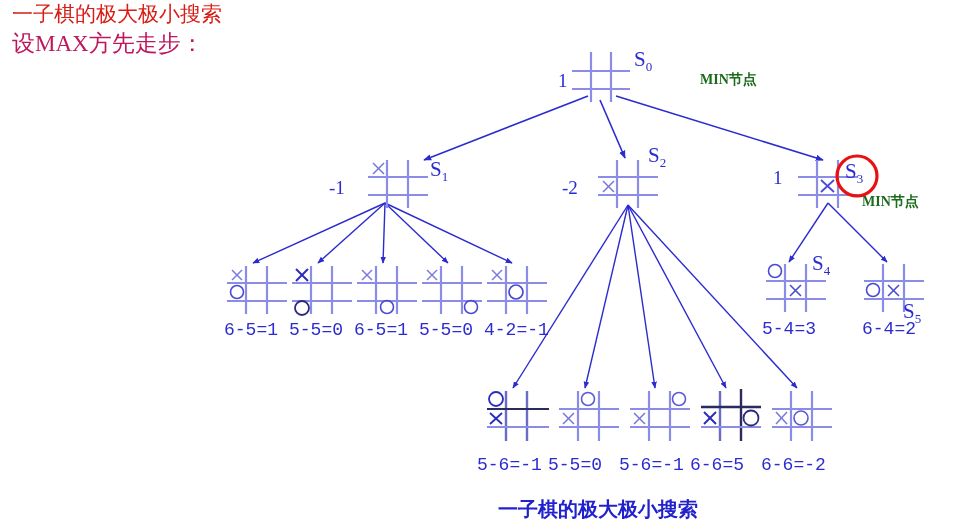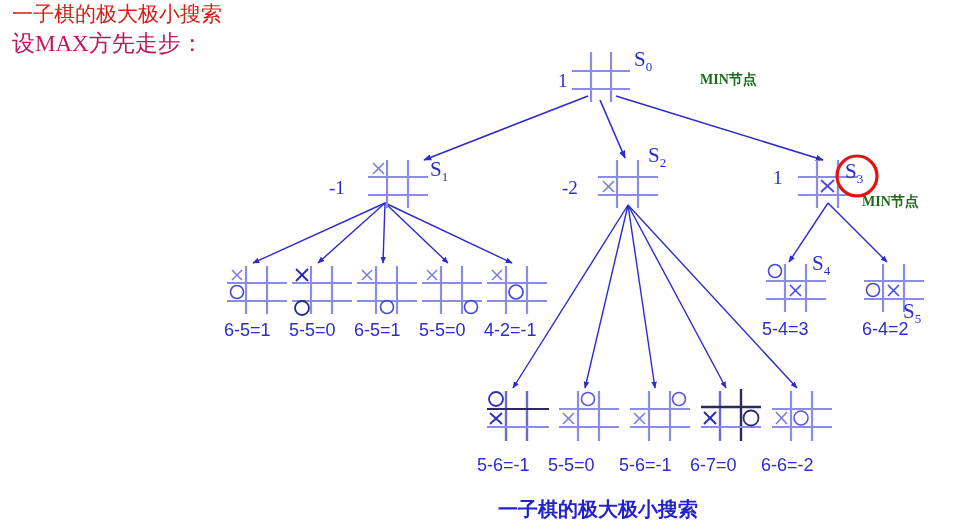--- a/index.html
+++ b/index.html
@@ -40,21 +40,21 @@
     font-size:21px;
   }
   .node-tag sub{font-size:13px;}
   .val-lab{
     color:#2b2bd0;
     font-family:"Liberation Serif", serif;
     font-size:19px;
   }
   .score-lab{
     color:#2b2bd0;
-    font-family:Liberation Sans, sans-serif;
+    font-family:Liberation Mono, monospace;
     font-size:18px;
   }
   .green-lab{
     color:#1a6b1a;
     font-family:"Liberation Serif", serif;
     font-weight:bold;
     font-size:14px;
   }
 </style>
 </head>
@@ -361,16 +361,16 @@
   <div class="txt score-lab" style="left:354px;top:321px;">6-5=1</div>
   <div class="txt score-lab" style="left:419px;top:321px;">5-5=0</div>
   <div class="txt score-lab" style="left:484px;top:321px;">4-2=-1</div>
 
   <div class="txt score-lab" style="left:762px;top:320px;">5-4=3</div>
   <div class="txt score-lab" style="left:862px;top:320px;">6-4=2</div>
 
   <div class="txt score-lab" style="left:477px;top:456px;">5-6=-1</div>
   <div class="txt score-lab" style="left:548px;top:456px;">5-5=0</div>
   <div class="txt score-lab" style="left:619px;top:456px;">5-6=-1</div>
-  <div class="txt score-lab" style="left:690px;top:456px;">6-7=0</div>
+  <div class="txt score-lab" style="left:690px;top:456px;">6-6=5</div>
   <div class="txt score-lab" style="left:761px;top:456px;">6-6=-2</div>
 
 </div>
 
 </body></html>

